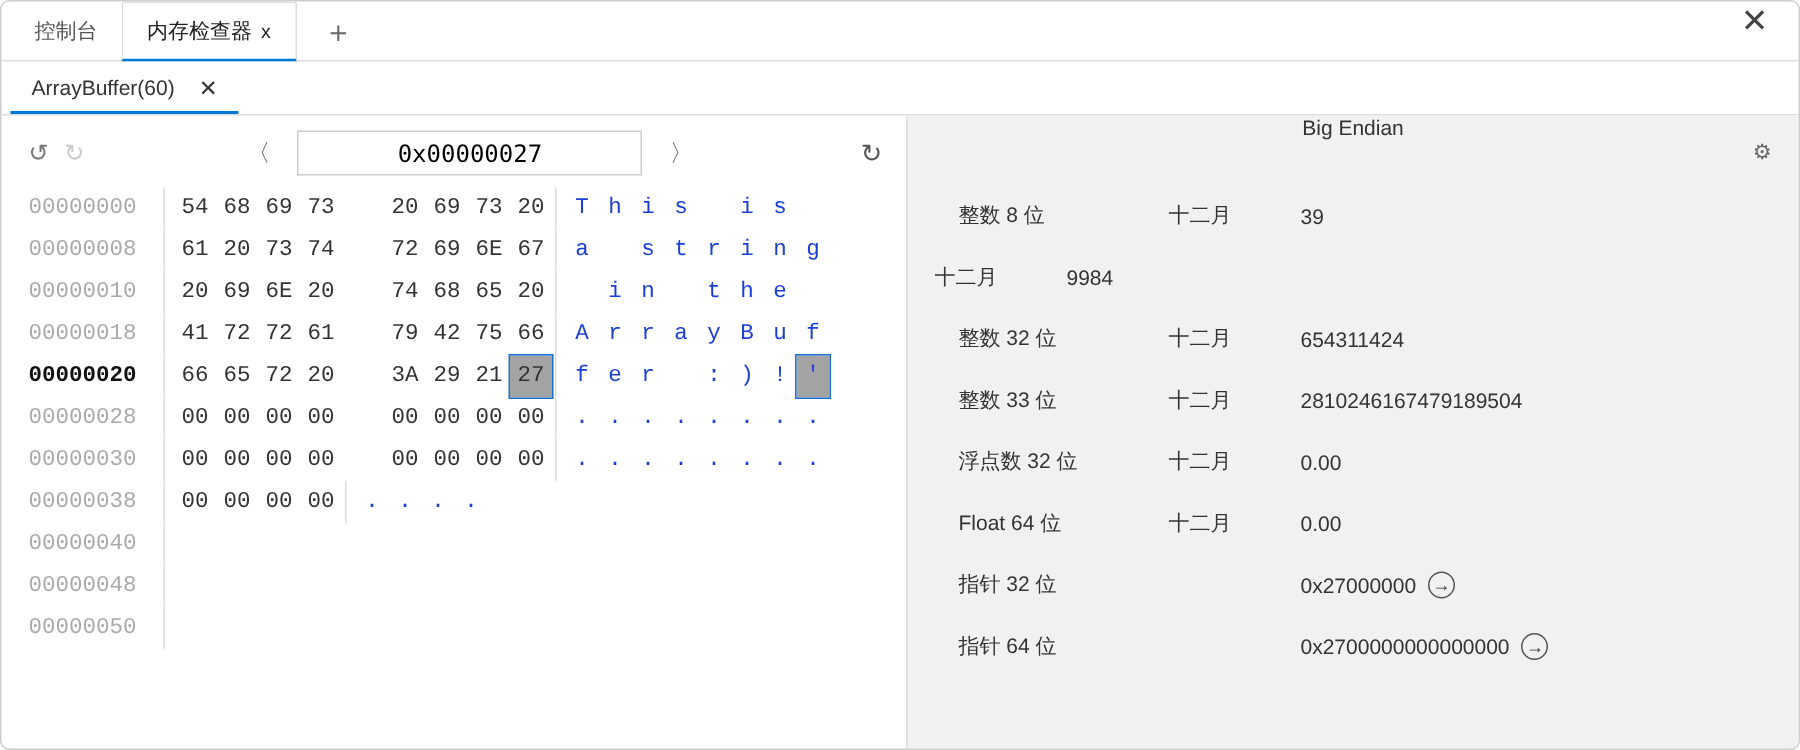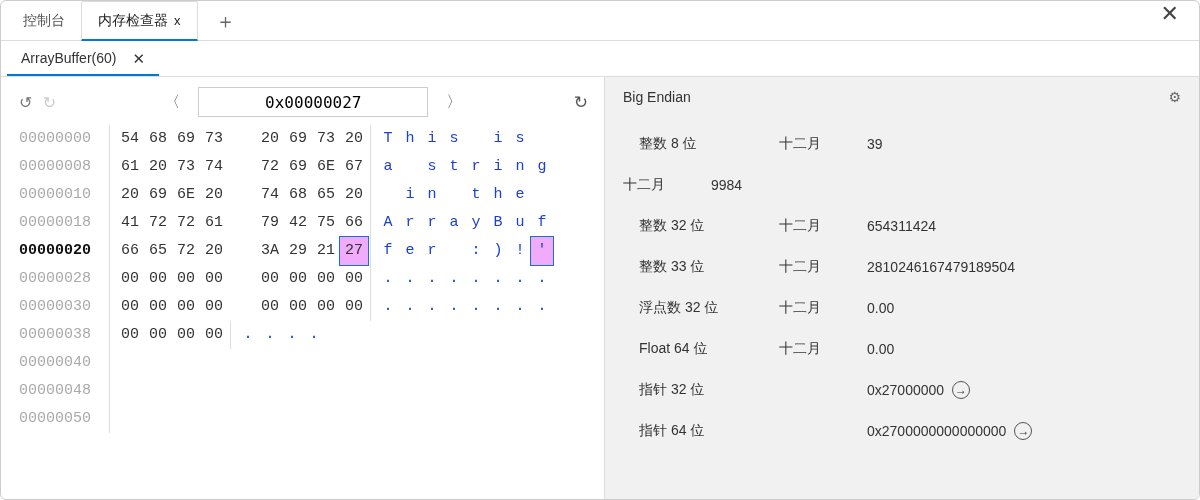--- a/index.html
+++ b/index.html
@@ -25,23 +25,23 @@
   .hexgrid { font-family:Consolas,"Courier New",monospace; font-size:15px; line-height:28px; white-space:pre; }
   .row { display:flex; }
   .addr { width:88px; color:#aaa; }
   .addr.cur { color:#111; font-weight:700; }
   .bytes { display:flex; }
   .bytes span { display:inline-block; width:28px; text-align:center; }
   .bgap { width:10px; }
   .sep { border-left:1px solid #ddd; margin:0 6px 0 2px; height:28px; }
   .ascii { display:flex; color:#1a3fd6; }
   .ascii span { display:inline-block; width:22px; text-align:center; }
-  .cell-sel { outline:1px solid #1a6fd6; background:#f0abfc; }
+  .cell-sel { outline:1px solid #1a6fd6; background:#a3a3a3; }
   .right { flex:1; background:#f1f1f1; border-left:1px solid #ddd; display:flex; flex-direction:column; }
-  .right-head { display:flex; align-items:center; height:40px; padding:0 18px; }
+  .right-head { display:flex; align-items:center; height:40px; padding:0 18px;flex-direction:column; }
   .gear { margin-left:auto; color:#666; }
   .val-rows { padding:6px 18px; }
   .val-row { display:flex; align-items:center; height:41px; }
   .val-name { width:140px;margin-left:16px; }
   .val-mid  { width:88px; }
   .val-val  { flex:1; display:flex; align-items:center; gap:8px; }
   .goto { width:18px; height:18px; border:1px solid #555; border-radius:50%; display:inline-flex; align-items:center; justify-content:center; font-size:12px; line-height:1; }
 </style>
 </head>
 <body>

